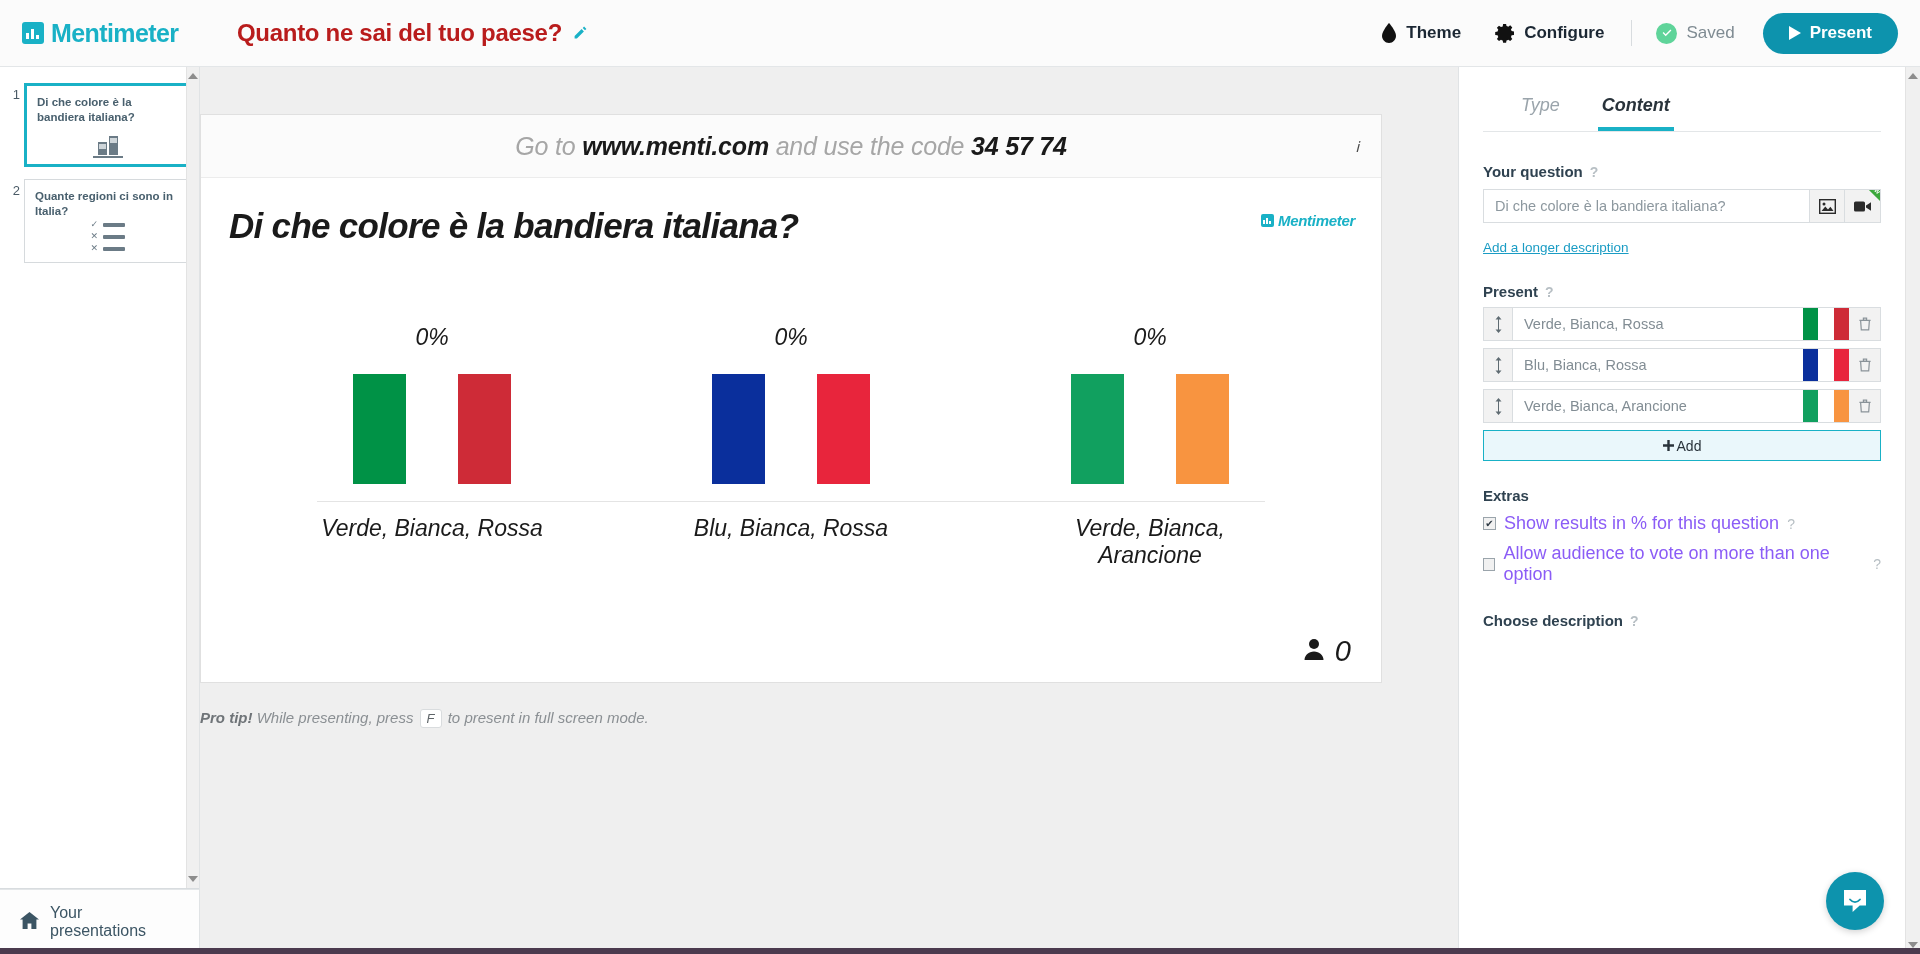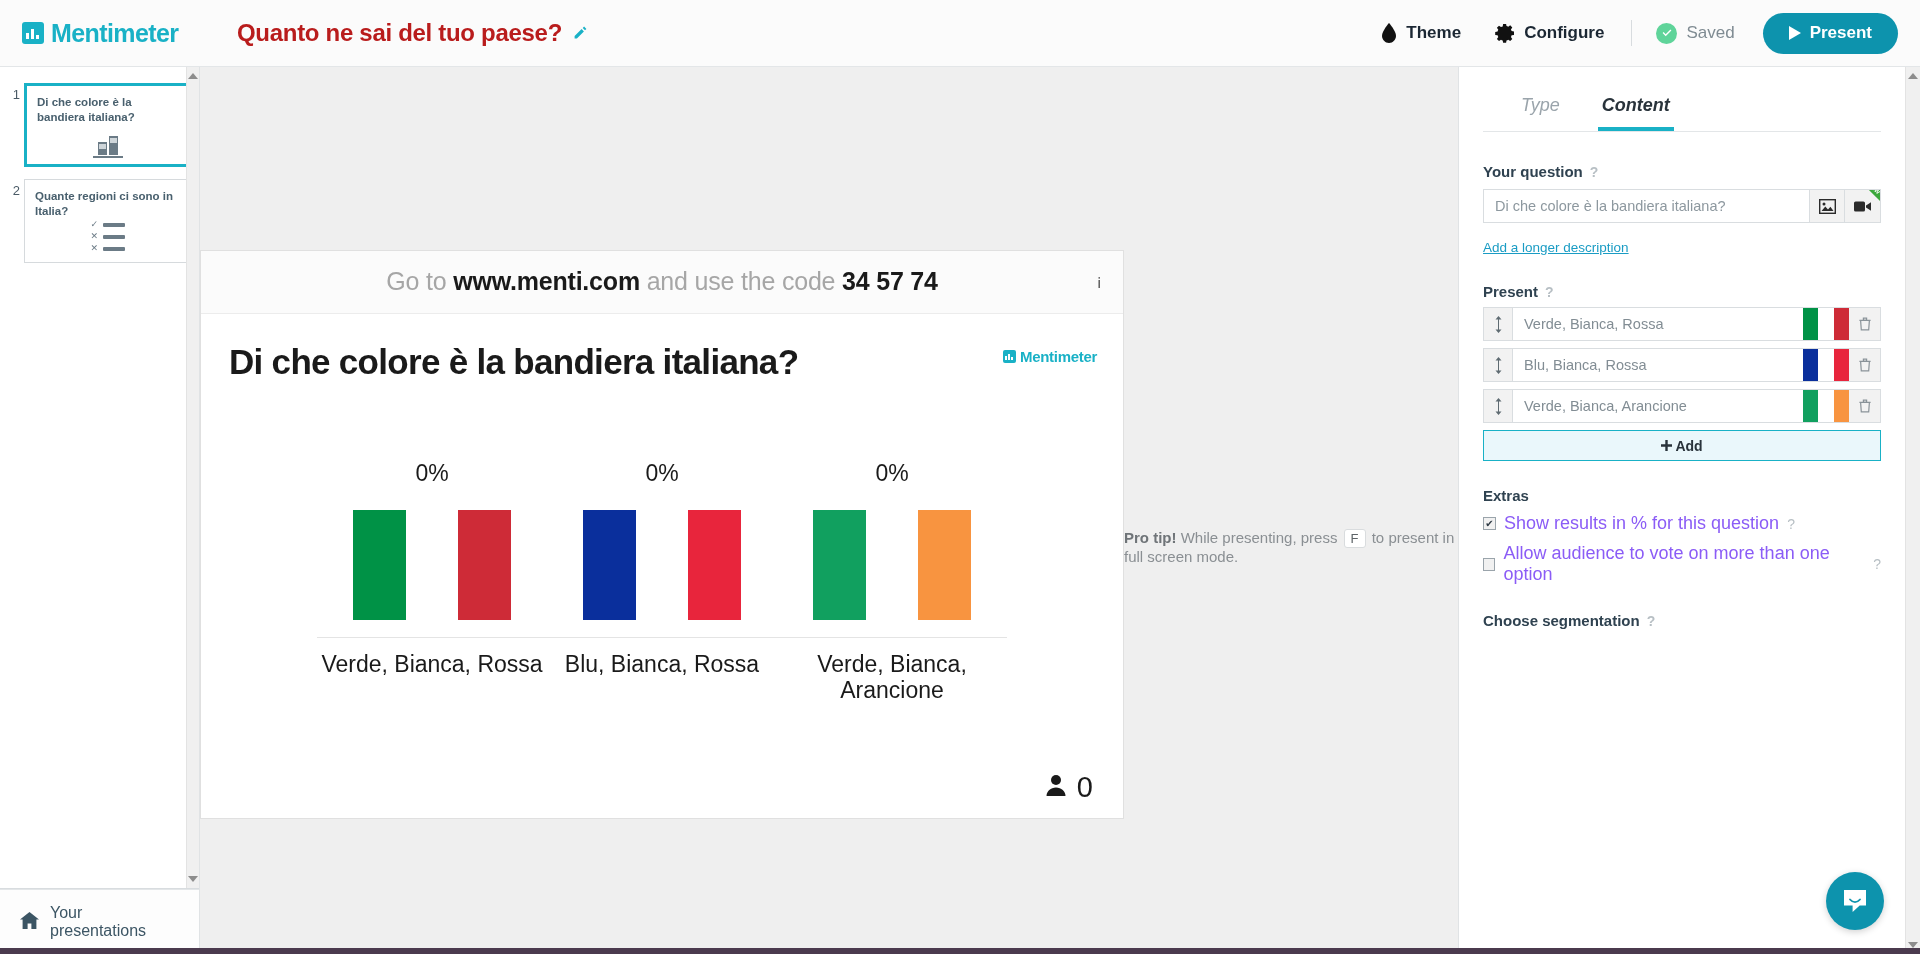--- a/index.html
+++ b/index.html
@@ -117,22 +117,22 @@
   .slide-action .sa-label { display: block; }
   .your-pres {
     display: flex; align-items: center; gap: 11px;
     padding: 14px 20px; font-size: 16px; color: #3c5564;
     border-top: 1px solid #e3e6e8; cursor: pointer; background: #fdfdfd;
   }
 
   
   .center {
     flex: 1; background: #efefef; position: relative;
-    display: flex; flex-direction: row; align-items: center;
-    padding-top: 47px; min-width: 0;
+    display: flex; flex-direction: column; align-items: flex-start;
+    padding-top: 47px; min-width: 0; font-style: italic;
   }
   .slide-preview {
     width: 1182px; background: #ffffff; border: 1px solid #e0e0e0;
   }
   .preview-head {
     height: 63px; background: #fbfbfb; border-bottom: 1px solid #ececec;
     display: flex; align-items: center; justify-content: center; position: relative;
   }
   .menti-line { font-size: 25px; color: #a6a6a6; letter-spacing: -0.2px; }
   .menti-line b { color: #1a1a1a; font-weight: bold; }
@@ -226,21 +226,21 @@
   }
   .opt-flag { display: flex; width: 46px; border-top: 1px solid #d9dde0; border-bottom: 1px solid #d9dde0; }
   .opt-flag span { flex: 1; }
   .opt-del {
     width: 32px; border: 1px solid #d9dde0; border-left: none; background: #f2f2f2;
     display: flex; align-items: center; justify-content: center; cursor: pointer;
   }
   .add-btn {
     margin-top: 7px; height: 31px; background: #eaf7fb; border: 1px solid #19b1c6;
     display: flex; align-items: center; justify-content: center;
-    font-size: 14px; font-weight: bold; color: #29333b; cursor: pointer; gap: 3px;
+    font-size: 14px; font-weight: normal; color: #29333b; cursor: pointer; gap: 3px;
   }
   .sec-extras { margin-top: 26px; }
   .chk-row { display: flex; align-items: center; gap: 8px; margin-top: 9px; }
   .chk {
     width: 13px; height: 13px; border: 1px solid #9aa4ab; background: #f1f1f1;
     display: flex; align-items: center; justify-content: center; cursor: pointer;
   }
   .chk.on::after { content: "✔"; font-size: 10px; color: #2f3a44; line-height: 1; }
   .chk-label { font-size: 18px; color: #8b5cf6; }
   .sec-seg { margin-top: 27px; }
@@ -567,21 +567,21 @@
           </div>
           <div class="chk-row">
             <span class="chk"></span>
             <span class="chk-label">Allow audience to vote on more than one option</span>
             <span class="qmark">?</span>
           </div>
         </div>
 
         <div class="sec-seg">
           <div class="field-label">
-            <span>Choose segmentation</span>
+            <span>Choose description</span>
             <span class="qmark">?</span>
           </div>
         </div>
       </div>
       <div class="rp-scrollbar">
         <span class="sb-arrow up"></span>
         <span class="sb-arrow down"></span>
       </div>
     </div>
   </div>

